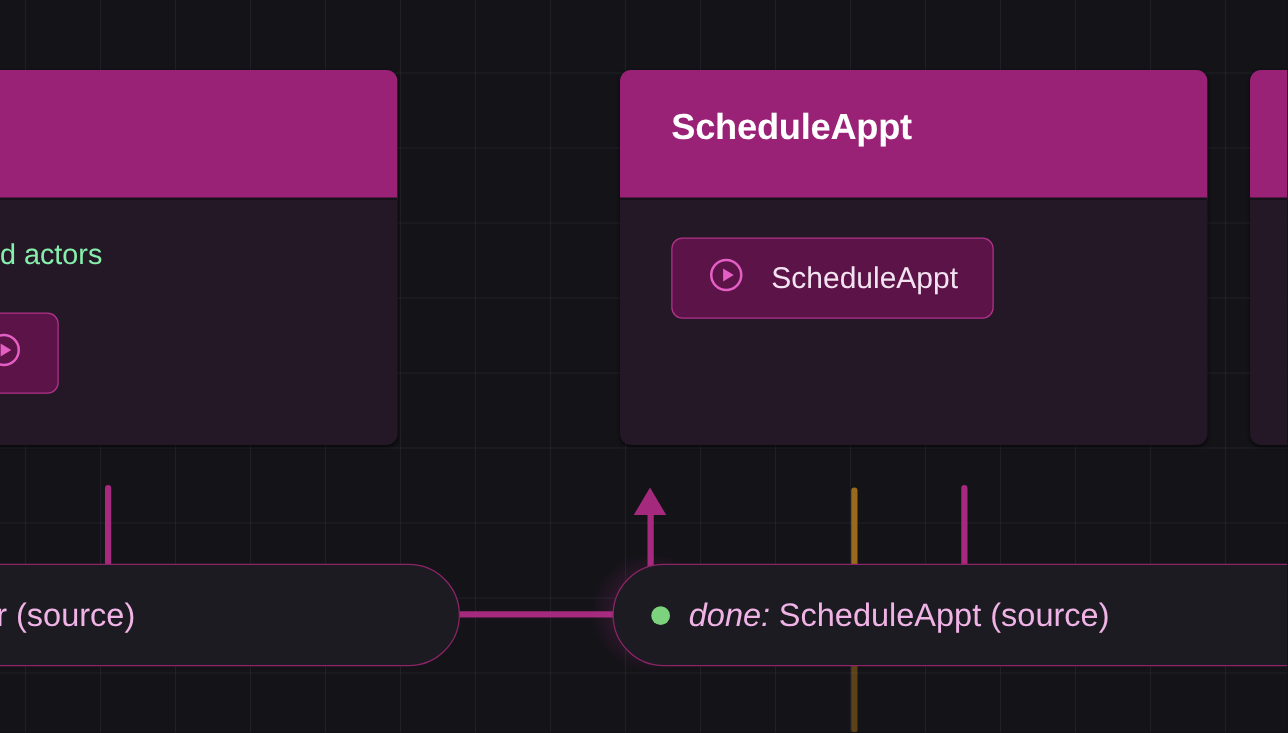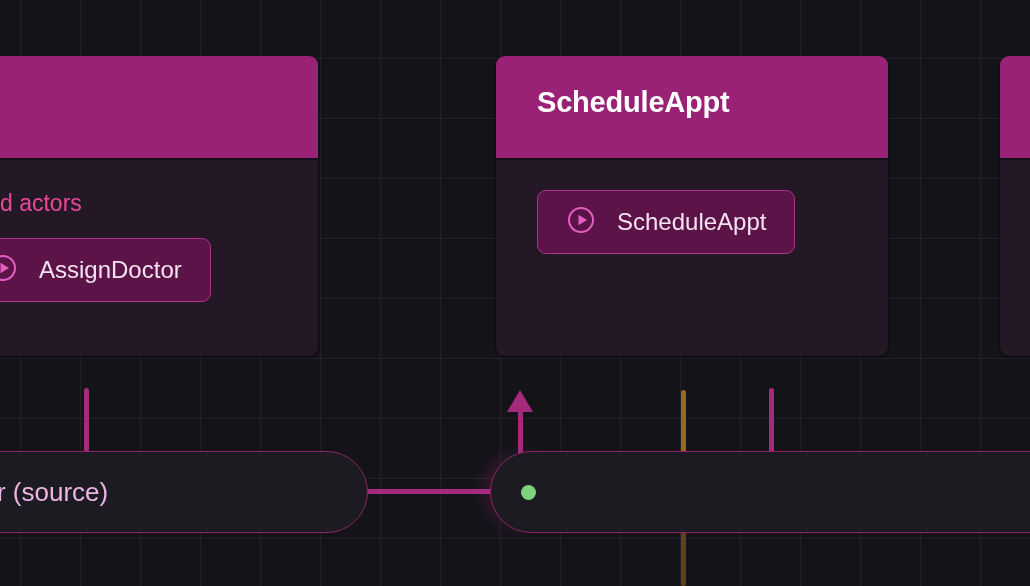--- a/index.html
+++ b/index.html
@@ -41,25 +41,25 @@
     letter-spacing: -0.2px;
     padding: 30px 0 0 41px;
     height: 104px;
     white-space: nowrap;
     border-bottom: 2px solid #16101a;
   }
   .node-body {
     padding: 30px 0 0 41px;
   }
   .section-title {
-    color: #ec4899;
+    color: #86efac;
     font-size: 23px;
     font-weight: 400;
     white-space: nowrap;
-    margin-bottom: 21px;
+    margin-bottom: 33px;
   }
   .actor-chip {
     display: inline-flex;
     align-items: center;
     gap: 21px;
     background: #5c1348;
     border: 1.5px solid #b0338a;
     border-radius: 9px;
     padding: 14px 28px;
     white-space: nowrap;
@@ -141,26 +141,25 @@
     </div>
     <div class="node-body">
       <div class="section-title" style="margin-left:159px;">d actors</div>
       <div class="actor-chip" style="margin-left:118px;">
         <span class="play-icon">
           <svg width="30" height="30" viewBox="0 0 30 30">
             <circle cx="15" cy="15" r="12" fill="none" stroke="#e45fc4" stroke-width="2"></circle>
             <path d="M12.5 9.8 L21 15 L12.5 20.2 Z" fill="#e45fc4"></path>
           </svg>
         </span>
-        <span class="chip-label">AssignDoctor</span>
       </div>
     </div>
   </div>
 
-  <div class="node" style="left:496px; top:56px; width:392px; height:300px;">
+  <div class="node" style="left:496px; top:56px; width:470px; height:300px;">
     <div class="node-header">
       <span>ScheduleAppt</span>
     </div>
     <div class="node-body">
       <div class="actor-chip">
         <span class="play-icon">
           <svg width="30" height="30" viewBox="0 0 30 30">
             <circle cx="15" cy="15" r="12" fill="none" stroke="#e45fc4" stroke-width="2"></circle>
             <path d="M12.5 9.8 L21 15 L12.5 20.2 Z" fill="#e45fc4"></path>
           </svg>
@@ -193,15 +192,18 @@
               background: radial-gradient(circle, rgba(186,48,140,0.38) 0%, rgba(186,48,140,0.0) 68%);"></div>
 
   <div class="pill" style="left:-180px; top:451px; width:548px;">
     <span class="pill-text">
       <span>AssignDoctor (source)</span>
     </span>
   </div>
 
   <div class="pill" style="left:490px; top:451px; width:600px;">
     <span class="status-dot"></span>
+    <span class="pill-text">
+      <span class="kw">done:</span><span>ScheduleAppt (source)</span>
+    </span>
   </div>
 
 </div>
 
 </body></html>

